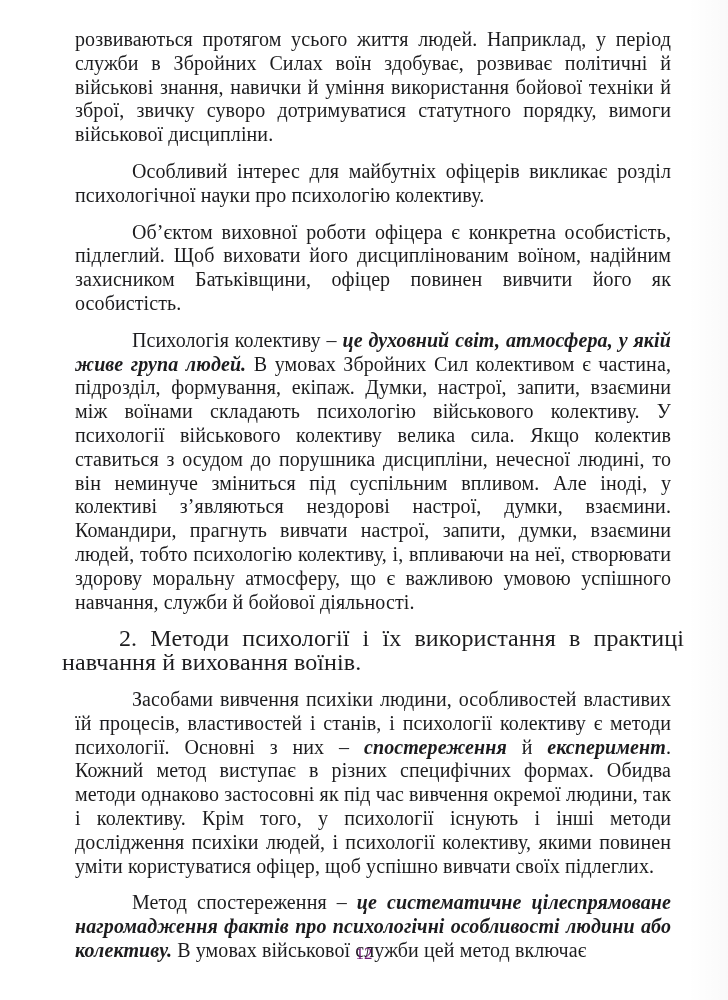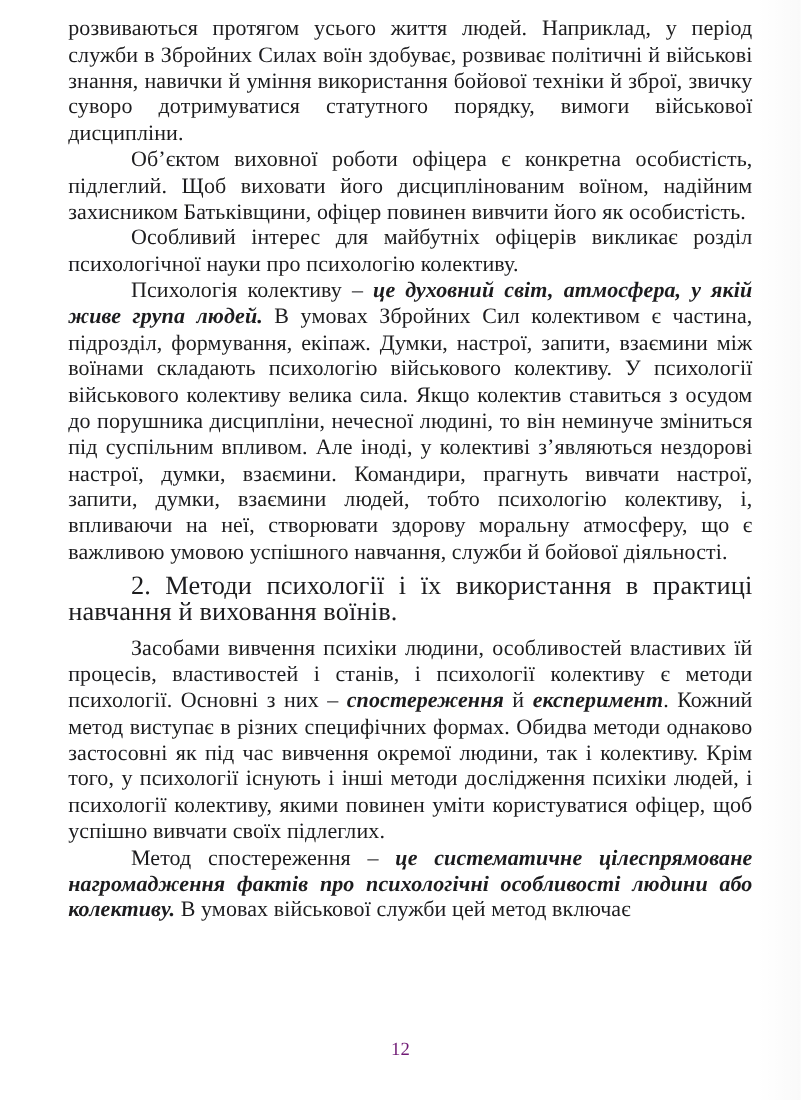--- a/index.html
+++ b/index.html
@@ -30,21 +30,21 @@
     position: absolute;
     left: 62px;
     top: 15px;
     width: 622px;
     text-align: justify;
     font-size: 20px;
     line-height: 23.8px;
     letter-spacing: 0.1px;
   }
   .text-block p {
-    margin: 0;
+    margin: 13px;
     padding: 0;
     text-indent: 57px;
   }
   .text-block p.no-indent {
     text-indent: 0;
   }
   .text-block h2.heading {
     margin: 7px 0 9px 0;
     padding: 0;
     font-size: 24px;
@@ -64,22 +64,22 @@
     font-size: 17px;
     color: #701a75;
   }
 </style>
 </head>
 <body>
 
 <div class="page">
   <div class="text-block" id="text-block">
       <p class="no-indent"><span>розвиваються протягом усього життя людей. Наприклад, у період служби в Збройних Силах воїн здобуває, розвиває політичні й військові знання, навички й уміння використання бойової техніки й зброї, звичку суворо дотримуватися статутного порядку, вимоги військової дисципліни.</span></p>
+      <p><span>Особливий інтерес для майбутніх офіцерів викликає розділ психологічної науки про психологію колективу.</span></p>
       <p><span>Об’єктом виховної роботи офіцера є конкретна особистість, підлеглий. Щоб виховати його дисциплінованим воїном, надійним захисником Батьківщини, офіцер повинен вивчити його як особистість.</span></p>
-      <p><span>Особливий інтерес для майбутніх офіцерів викликає розділ психологічної науки про психологію колективу.</span></p>
       <p><span class="run-bold">Психологія колективу – </span><span class="run-bold-italic">це духовний світ, атмосфера, у якій живе група людей.</span><span> В умовах Збройних Сил колективом є частина, підрозділ, формування, екіпаж. Думки, настрої, запити, взаємини між воїнами складають психологію військового колективу. У психології військового колективу велика сила. Якщо колектив ставиться з осудом до порушника дисципліни, нечесної людині, то він неминуче зміниться під суспільним впливом. Але іноді, у колективі з’являються нездорові настрої, думки, взаємини. Командири, прагнуть вивчати настрої, запити, думки, взаємини людей, тобто психологію колективу, і, впливаючи на неї, створювати здорову моральну атмосферу, що є важливою умовою успішного навчання, служби й бойової діяльності.</span></p>
       <h2 class="heading"><span class="run-bold">2. Методи психології і їх використання в практиці навчання й виховання воїнів.</span></h2>
       <p><span>Засобами вивчення психіки людини, особливостей властивих їй процесів, властивостей і станів, і психології колективу є методи психології. Основні з них – </span><span class="run-bold-italic">спостереження</span><span class="run-bold"> й </span><span class="run-bold-italic">експеримент</span><span>. Кожний метод виступає в різних специфічних формах. Обидва методи однаково застосовні як під час вивчення окремої людини, так і колективу. Крім того, у психології існують і інші методи дослідження психіки людей, і психології колективу, якими повинен уміти користуватися офіцер, щоб успішно вивчати своїх підлеглих.</span></p>
       <p><span class="run-bold">Метод спостереження – </span><span class="run-bold-italic">це систематичне цілеспрямоване нагромадження фактів про психологічні особливості людини або колективу.</span><span> В умовах військової служби цей метод включає</span></p>
     </div>
   <div class="footer">
     <span>12</span>
   </div>
 </div>
 

